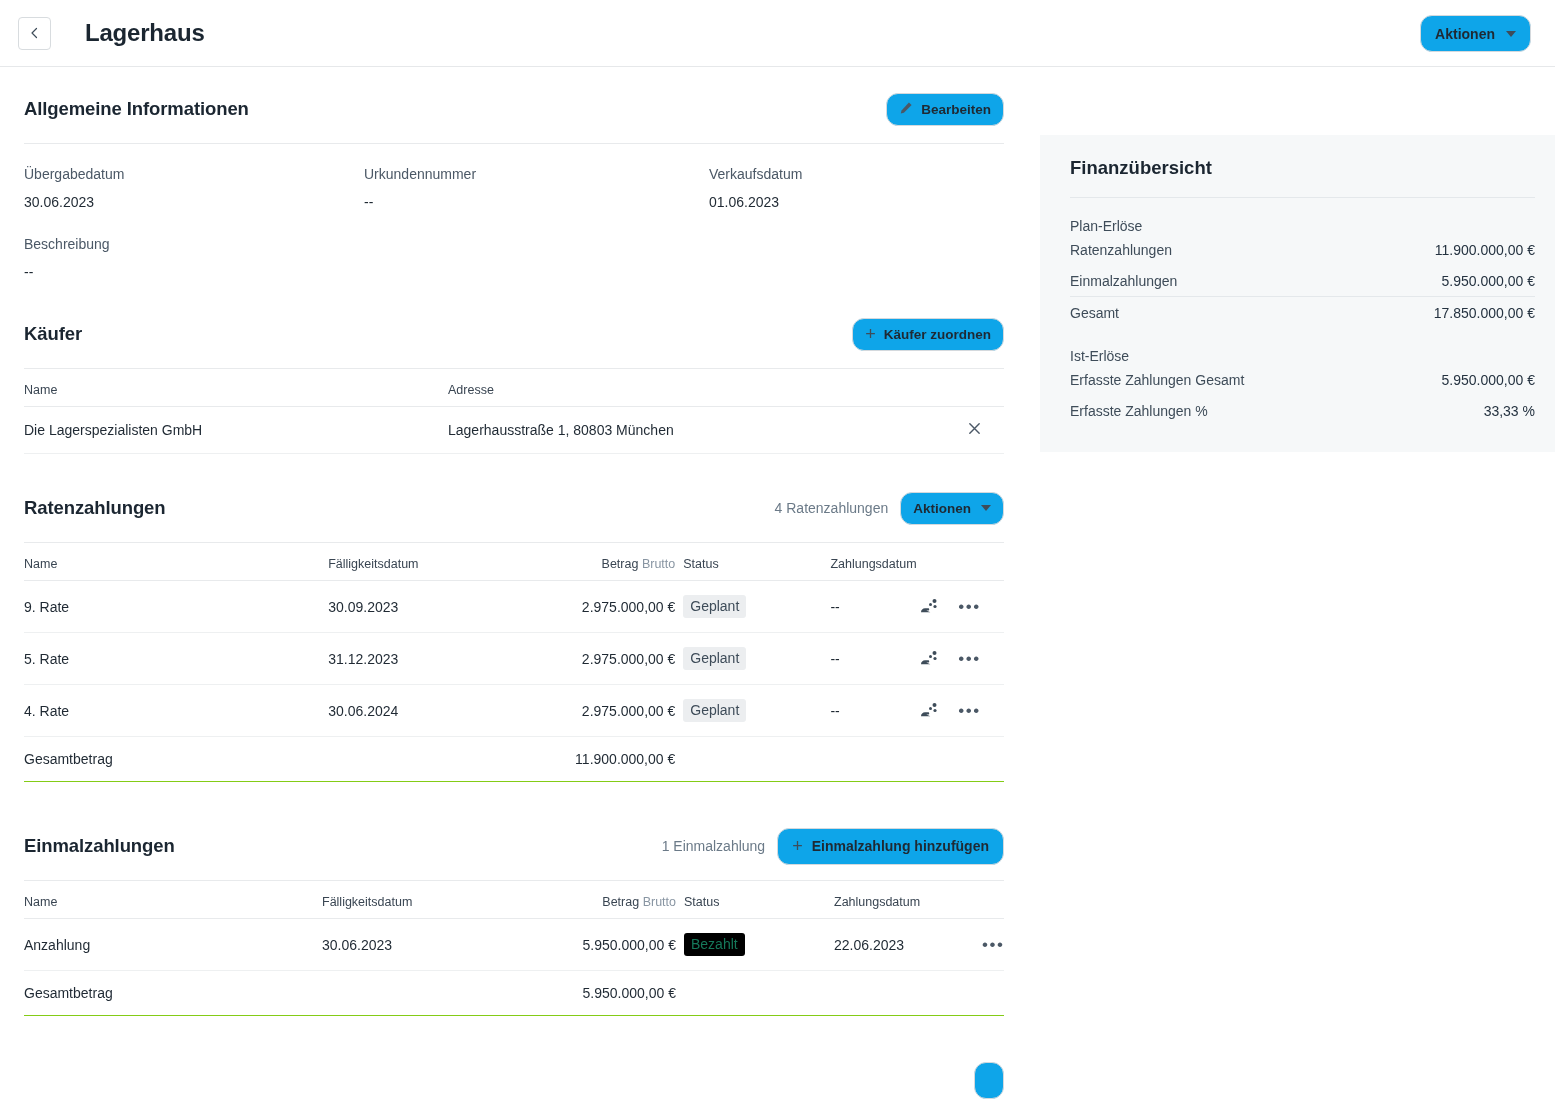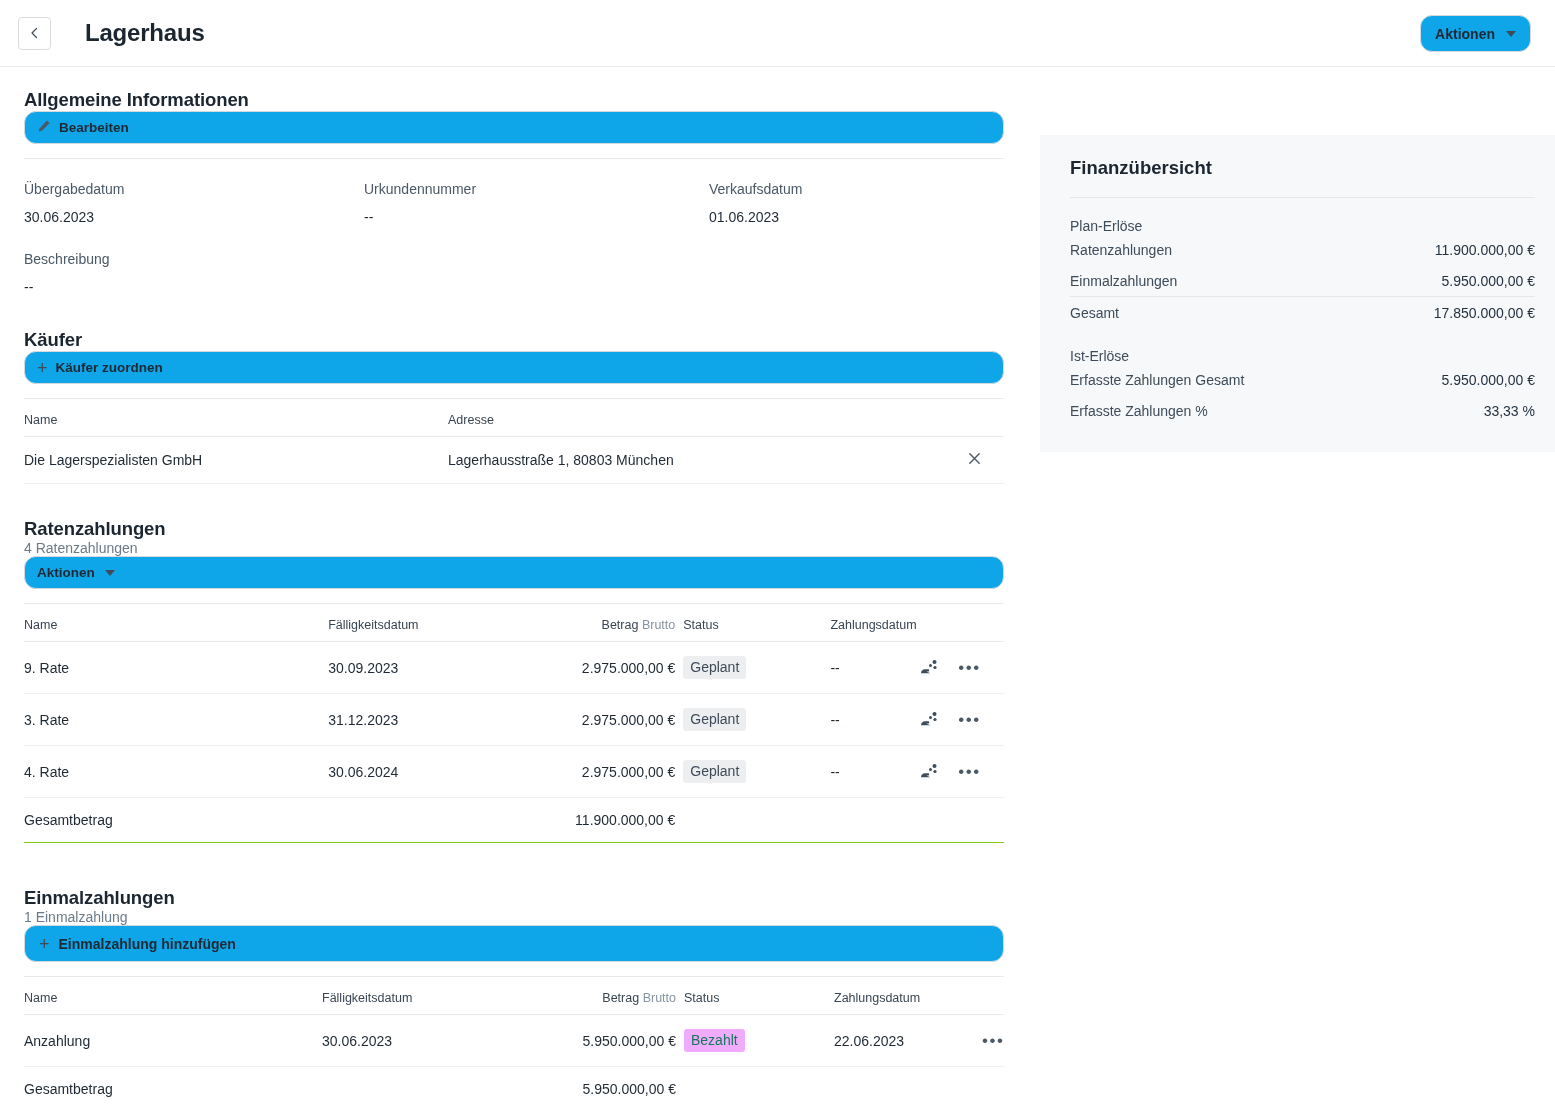--- a/index.html
+++ b/index.html
@@ -78,24 +78,24 @@
     padding-top: 68px;
   }
   #finance-card {
     background: #f6f8f9;
     padding: 22px 20px 26px 16px;
   }
 
   
   .sec {
     display: flex;
+    align-items: center;
     justify-content: flex-end;
     position: relative;
     min-height: 40px;
-    flex-direction: column;
   }
   .sec h2 {
     font-size: 18.5px;
     font-weight: bold;
     margin: 0;
     margin-right: auto;
     color: #1b2631;
     letter-spacing: -0.1px;
   }
   .count {
@@ -138,21 +138,21 @@
   .right { text-align: right; }
   .center { text-align: center; }
 
   .badge {
     display: inline-block;
     font-size: 14px;
     padding: 3px 7px 4px 7px;
     border-radius: 3px;
   }
   .badge.planned { background: #eceef0; color: #3e4c59; }
-  .badge.paid { background: #f0abfc; color: #15785a; }
+  .badge.paid { background: #000000; color: #15785a; }
   .iconwrap { display: flex; align-items: center; justify-content: flex-start; gap: 18px; }
   .ibtn { background: none; border: none; padding: 0; cursor: pointer; line-height: 0; }
   .dots { letter-spacing: 1.5px; font-size: 17px; color: #4b5866; cursor: pointer; line-height: 10px; }
 
   
   #finance-card h2 {
     font-size: 18.5px; font-weight: bold; margin: 0 0 0 14px; color: #1b2631;
   }
   #finance-card .fdiv { height:1px; background:#e4e8eb; margin: 18px 0 0 14px; }
   .fgroup-title {
@@ -309,21 +309,21 @@
                       <circle cx="14.5" cy="3" r="2" fill="#3e4c59"></circle>
                       <circle cx="10.5" cy="6.5" r="1.5" fill="#3e4c59"></circle>
                       <circle cx="15" cy="8.5" r="1.6" fill="#3e4c59"></circle>
                       <path d="M1 14.2c0-2.2 1.8-3.9 4-3.9h3.2c.6 0 1 .5 1 1.1 0 .6-.4 1.1-1 1.1H6.3l4 1.7H1z" fill="#3e4c59"></path>
                     </svg></span>
                   <span class="dots">•••</span>
                 </span>
               </td>
             </tr>
             <tr>
-              <td>3. Rate</td>
+              <td>5. Rate</td>
               <td>31.12.2023</td>
               <td class="right">2.975.000,00 €</td>
               <td style="padding-left:8px"><span class="badge planned">Geplant</span></td>
               <td>--</td>
               <td>
                 <span class="iconwrap">
                   <span class="ibtn"><svg width="20" height="18" viewBox="0 0 20 18">
                       <circle cx="14.5" cy="3" r="2" fill="#3e4c59"></circle>
                       <circle cx="10.5" cy="6.5" r="1.5" fill="#3e4c59"></circle>
                       <circle cx="15" cy="8.5" r="1.6" fill="#3e4c59"></circle>

